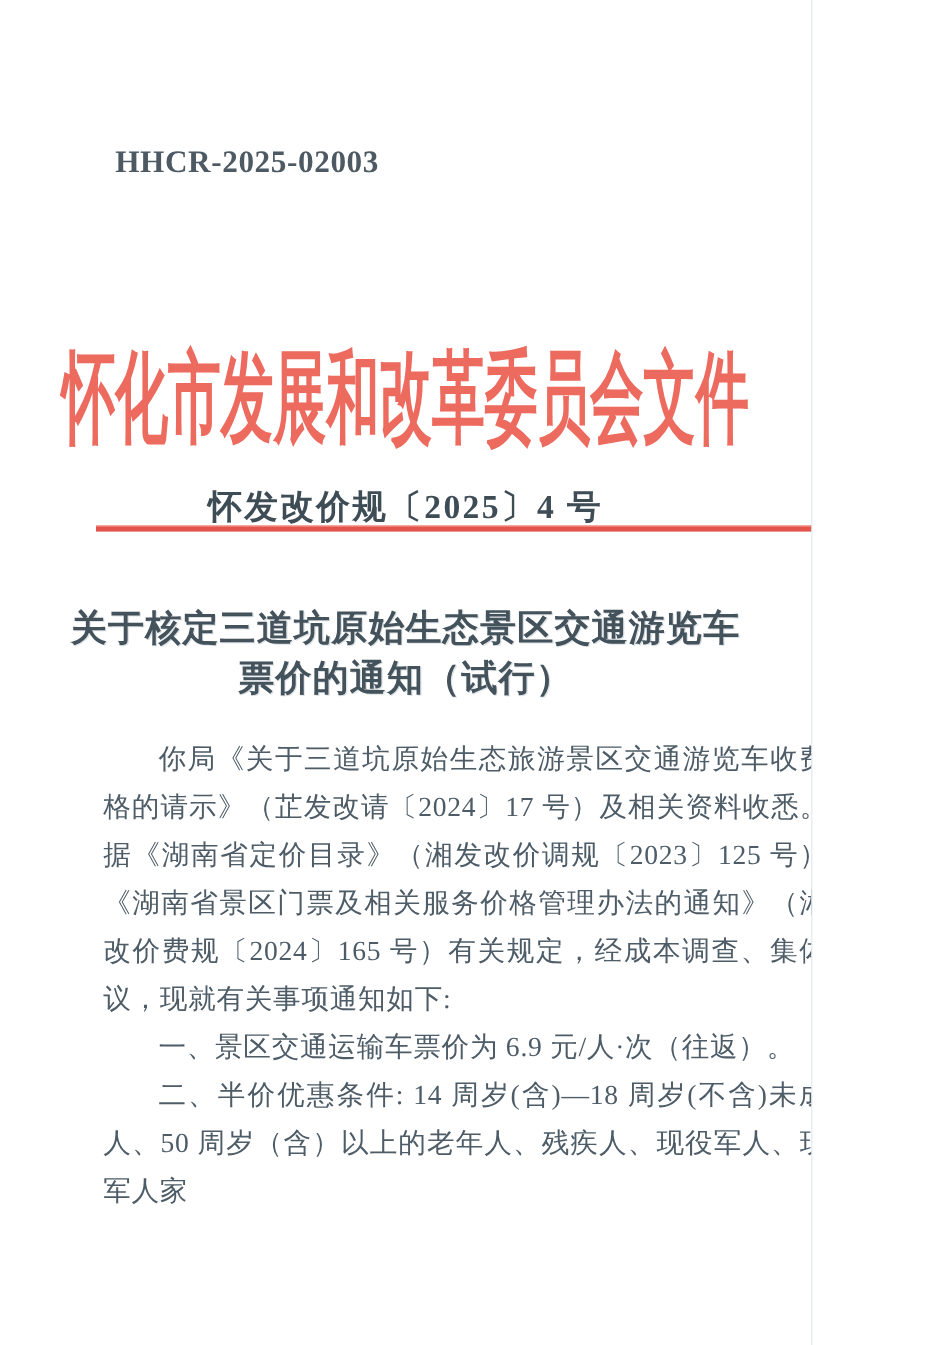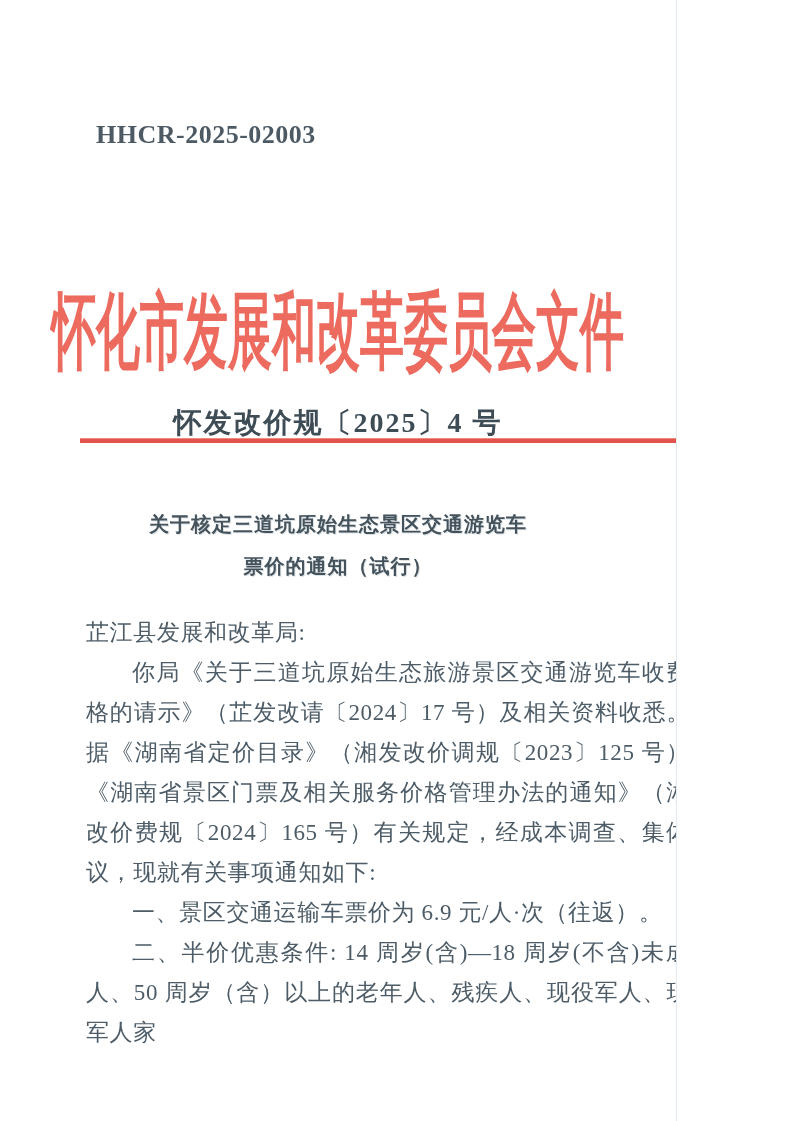--- a/index.html
+++ b/index.html
@@ -70,21 +70,21 @@
     background: var(--rule-red);
     border-top: 1px solid #f0897d;
   }
   .notice-title {
     position: absolute;
     left: 50px;
     right: 50px;
     top: 503px;
     margin: 0;
     text-align: center;
-    font-size: 20px;
+    font-size: 30px;
     line-height: 42px;
     font-weight: bold;
     letter-spacing: 1px;
     color: var(--title-ink);
     text-shadow: 1px 1px 0 rgba(120, 140, 150, 0.25);
   }
   .body-text {
     position: absolute;
     left: 86px;
     top: 613px;
@@ -112,19 +112,18 @@
   <div class="doc-number">怀发改价规〔2025〕4 号</div>
 
   <div class="red-rule"></div>
 
   <h1 class="notice-title">
     <span>关于核定三道坑原始生态景区交通游览车</span><br>
     <span>票价的通知（试行）</span>
   </h1>
 
   <div class="body-text">
-    <p class="salutation">芷江县发展和改革局:</p>
     <p class="para">你局《关于三道坑原始生态旅游景区交通游览车收费价格的请示》（芷发改请〔2024〕17 号）及相关资料收悉。根据《湖南省定价目录》（湘发改价调规〔2023〕125 号）、《湖南省景区门票及相关服务价格管理办法的通知》（湘发改价费规〔2024〕165 号）有关规定，经成本调查、集体审议，现就有关事项通知如下:</p>
     <p class="para">一、景区交通运输车票价为 6.9 元/人·次（往返）。</p>
     <p class="para">二、半价优惠条件: 14 周岁(含)—18 周岁(不含)未成年人、50 周岁（含）以上的老年人、残疾人、现役军人、现役军人家</p>
   </div>
 
 </div>
 
 </body></html>

